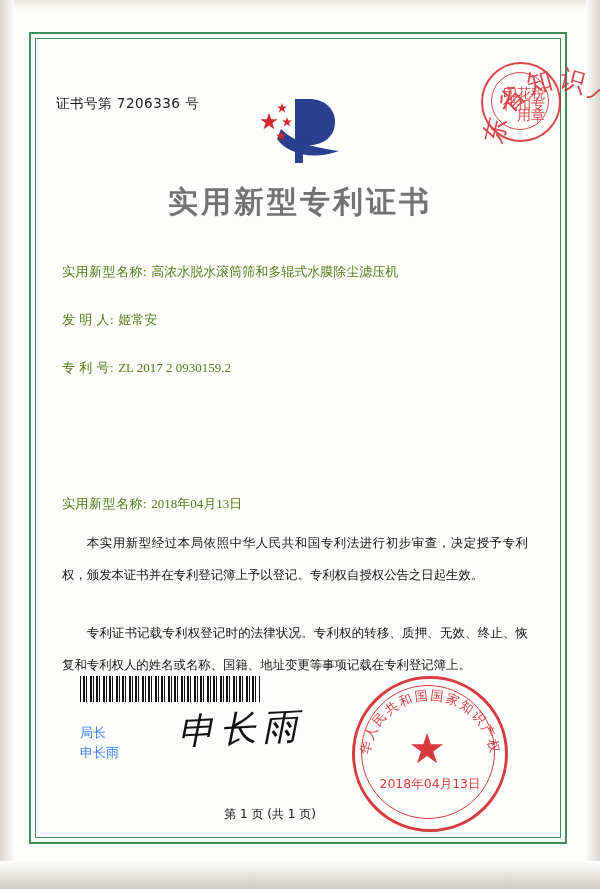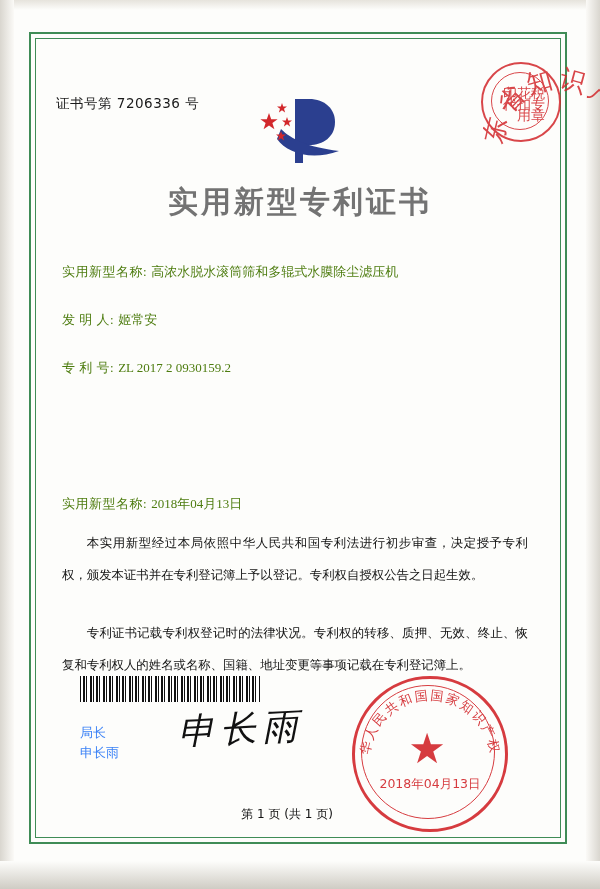--- a/index.html
+++ b/index.html
@@ -222,27 +222,26 @@
     left: 0; top: 97px;
     width: 150px;
     text-align: center;
     color: #d2272b;
     font-size: 12.5px;
     font-family: "DejaVu Sans", sans-serif;
   }
   
   .page-no {
     position: absolute;
-    left: 8px; top: 806px;
+    left: 0; top: 806px;
     width: 540px;
     text-align: center;
     font-size: 12px;
     color: #111;
     font-family: "DejaVu Sans", sans-serif;
-    padding-left: 9px;
   }
   
   .bottom-strip {
     position: absolute;
     left: 0; bottom: 3px;
     width: 600px;
     font-size: 8px;
     color: #b6b2ab;
     font-family: "DejaVu Sans", sans-serif;
     display: flex;

